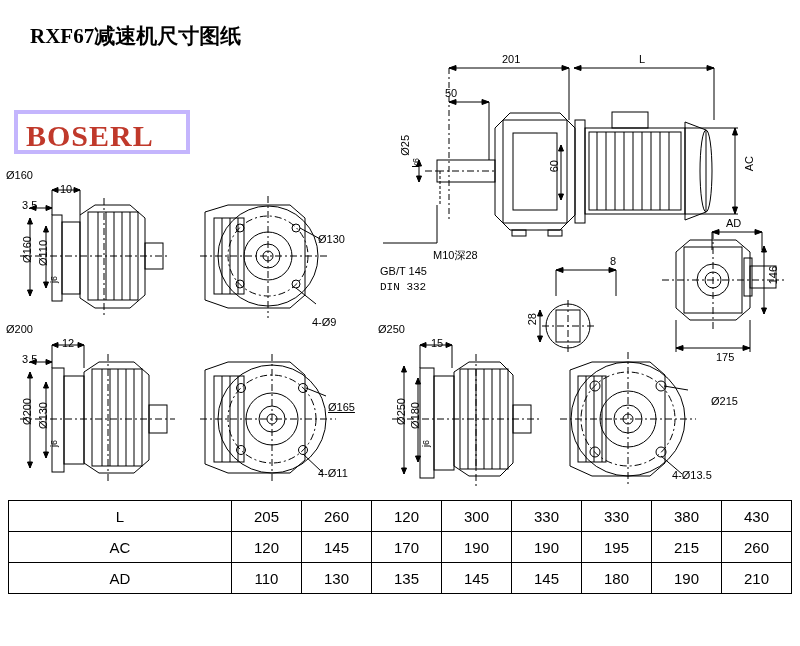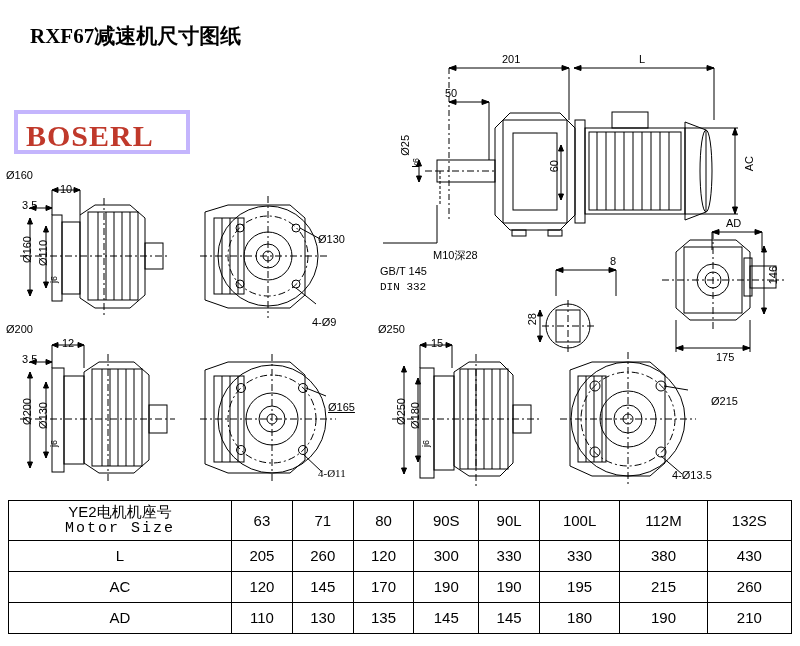--- a/index.html
+++ b/index.html
@@ -336,46 +336,32 @@
 <div class="abs lbl" style="left:318px;top:234px;">Ø130</div>
 <div class="abs lbl" style="left:312px;top:317px;">4-Ø9</div>
 
 <div class="abs lbl" style="left:6px;top:324px;">Ø200</div>
 <div class="abs lbl" style="left:62px;top:338px;">12</div>
 <div class="abs lbl" style="left:22px;top:354px;">3.5</div>
 <div class="abs lbl vert" style="left:22px;top:398px;">Ø200</div>
 <div class="abs lbl vert" style="left:38px;top:402px;">Ø130</div>
 <div class="abs lbl-sm vert" style="left:50px;top:440px;">j6</div>
 <div class="abs lbl" style="left:328px;top:402px;text-decoration:underline;">Ø165</div>
-<div class="abs lbl" style="left:318px;top:468px;font-family:Liberation Serif, serif;">4-Ø11</div>
+<div class="abs lbl" style="left:318px;top:468px;">4-Ø11</div>
 
 <div class="abs lbl" style="left:378px;top:324px;">Ø250</div>
 <div class="abs lbl" style="left:431px;top:338px;">15</div>
 <div class="abs lbl vert" style="left:396px;top:398px;">Ø250</div>
 <div class="abs lbl vert" style="left:410px;top:402px;">Ø180</div>
 <div class="abs lbl-sm vert" style="left:422px;top:440px;">j6</div>
 <div class="abs lbl" style="left:688px;top:396px;margin-left:23px;">Ø215</div>
 <div class="abs lbl" style="left:672px;top:470px;">4-Ø13.5</div>
 
 <table class="dims">
   <tbody>
-    <tr>
-      <td class="hdr-first">
-        <div>YE2电机机座号</div>
-        <div class="mono">Motor Size</div>
-      </td>
-      <td>63</td>
-      <td>71</td>
-      <td>80</td>
-      <td>90S</td>
-      <td>90L</td>
-      <td>100L</td>
-      <td>112M</td>
-      <td>132S</td>
-    </tr>
     <tr>
       <td class="rowlabel">L</td>
       <td>205</td>
       <td>260</td>
       <td>120</td>
       <td>300</td>
       <td>330</td>
       <td>330</td>
       <td>380</td>
       <td>430</td>

